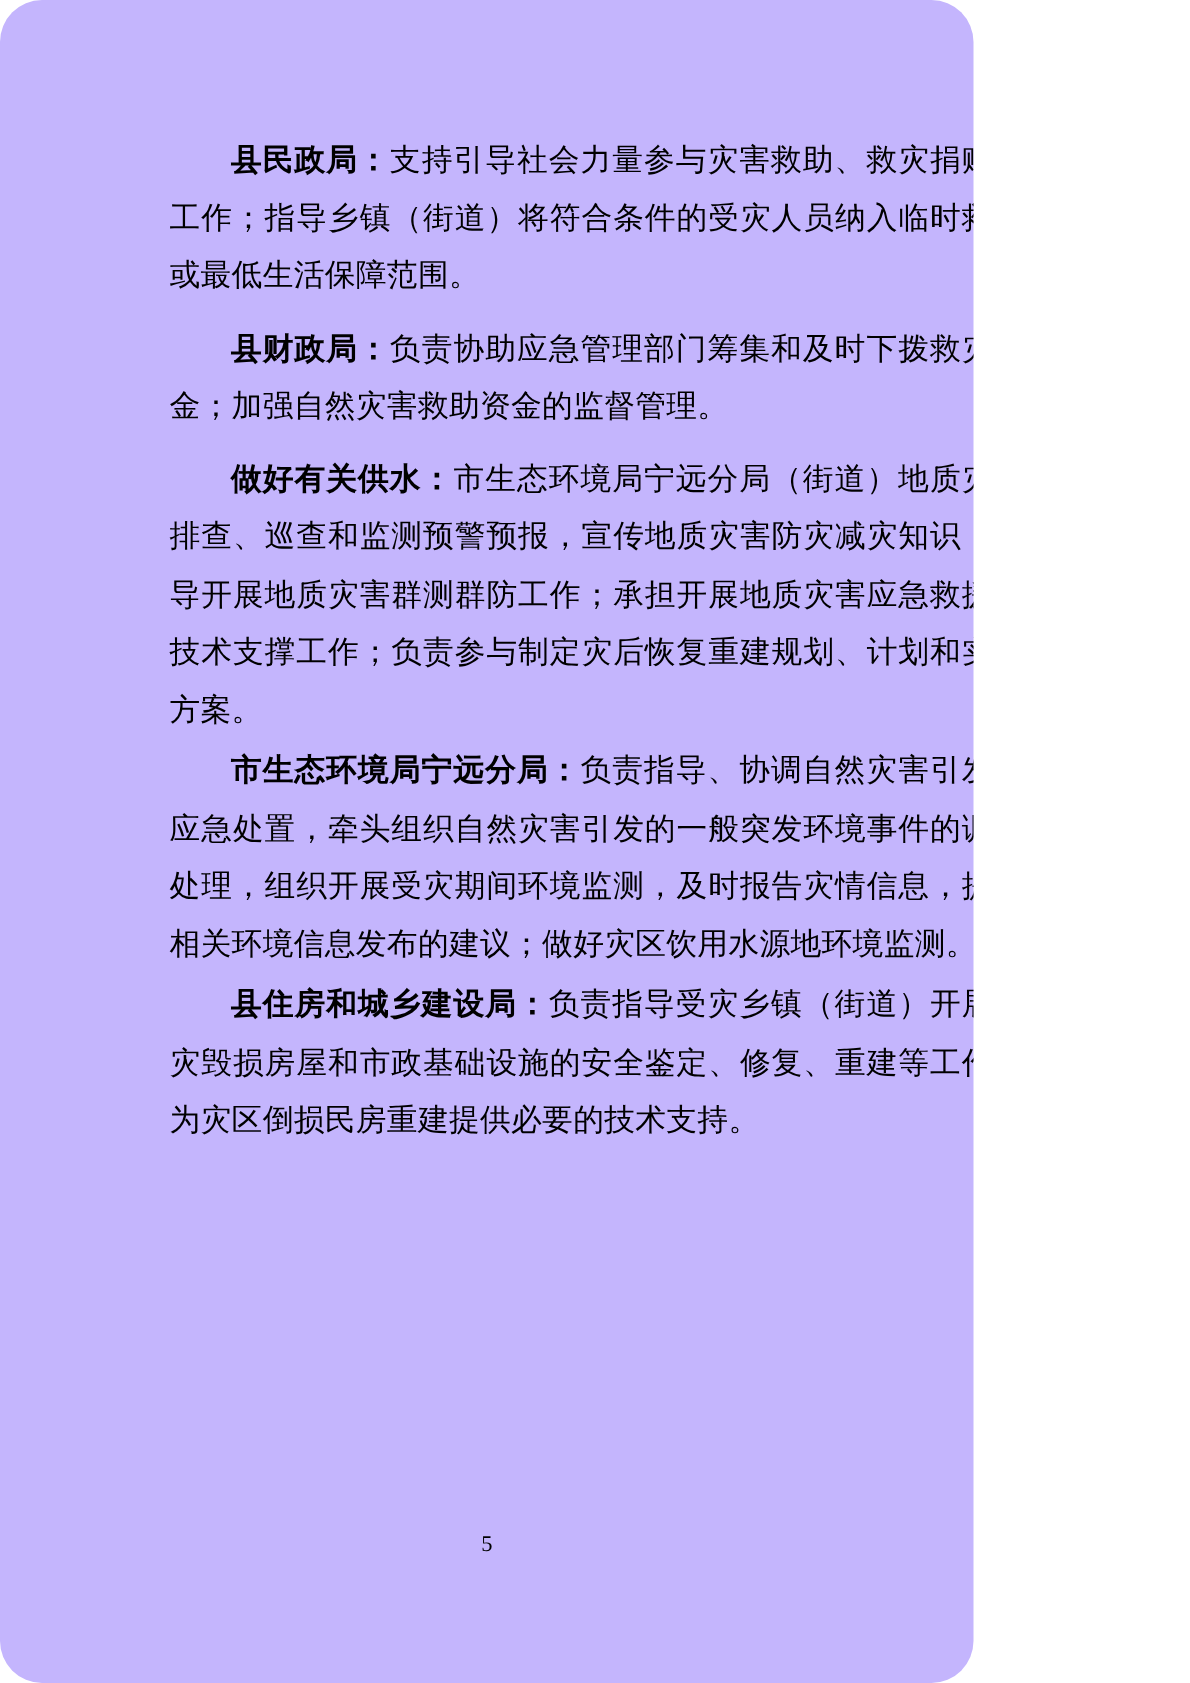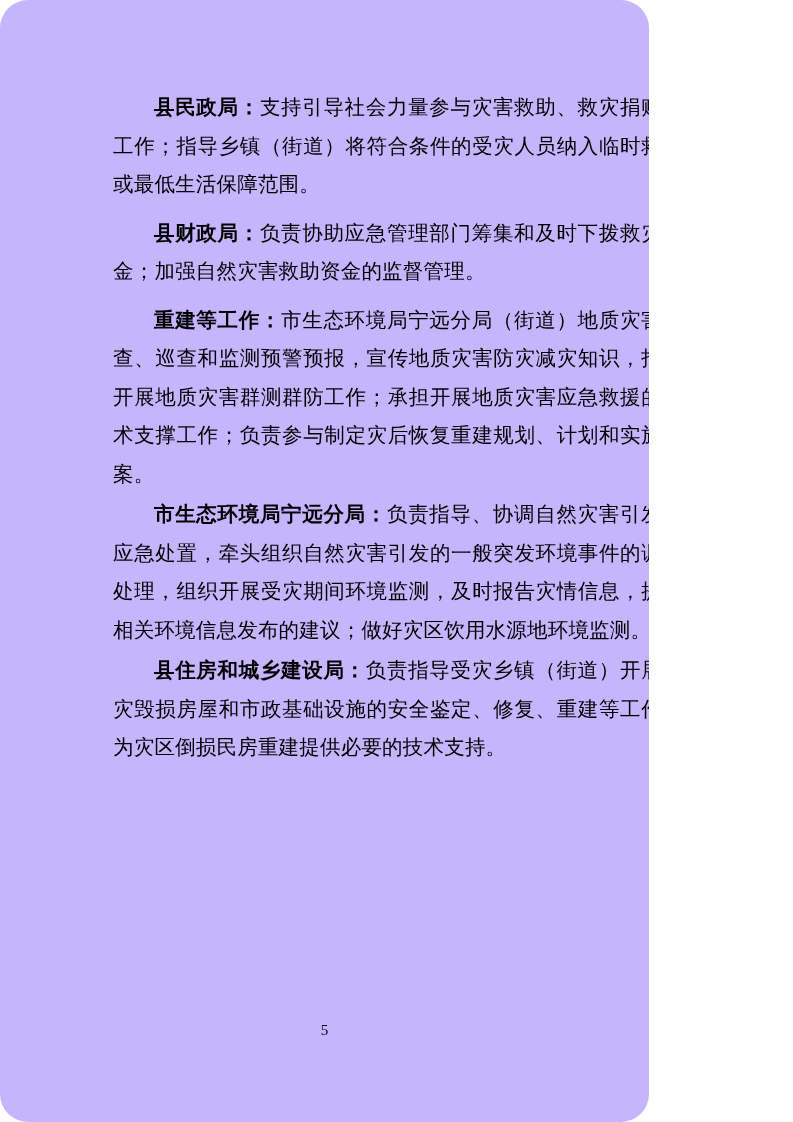--- a/index.html
+++ b/index.html
@@ -64,21 +64,21 @@
     <p class="para">
       <span class="lead">县民政局：</span><span>支持引导社会力量参与灾害救助、救灾捐赠等工作；指导乡镇（街道）将符合条件的受灾人员纳入临时救助或最低生活保障范围。</span>
     </p>
 
     <p class="para">
       <span class="lead">县财政局：</span><span>负责协助应急管理部门筹集和及时下拨救灾资金；加强自然灾害救助资金的监督管理。</span>
     </p>
 
 
     <p class="para">
-      <span class="lead">重建等工作：</span><span>市生态环境局宁远分局（街道）地质灾害排查、巡查和监测预警预报，宣传地质灾害防灾减灾知识，指导开展地质灾害群测群防工作；承担开展地质灾害应急救援的技术支撑工作；负责参与制定灾后恢复重建规划、计划和实施方案。</span>
+      <span class="lead">做好有关供水：</span><span>市生态环境局宁远分局（街道）地质灾害排查、巡查和监测预警预报，宣传地质灾害防灾减灾知识，指导开展地质灾害群测群防工作；承担开展地质灾害应急救援的技术支撑工作；负责参与制定灾后恢复重建规划、计划和实施方案。</span>
     </p>
 
     <p class="para spaced">
       <span class="lead">市生态环境局宁远分局：</span><span>负责指导、协调自然灾害引发的应急处置，牵头组织自然灾害引发的一般突发环境事件的调查处理，组织开展受灾期间环境监测，及时报告灾情信息，提出相关环境信息发布的建议；做好灾区饮用水源地环境监测。</span>
     </p>
 
     <p class="para spaced">
       <span class="lead">县住房和城乡建设局：</span><span>负责指导受灾乡镇（街道）开展因灾毁损房屋和市政基础设施的安全鉴定、修复、重建等工作，为灾区倒损民房重建提供必要的技术支持。</span>
     </p>
 

